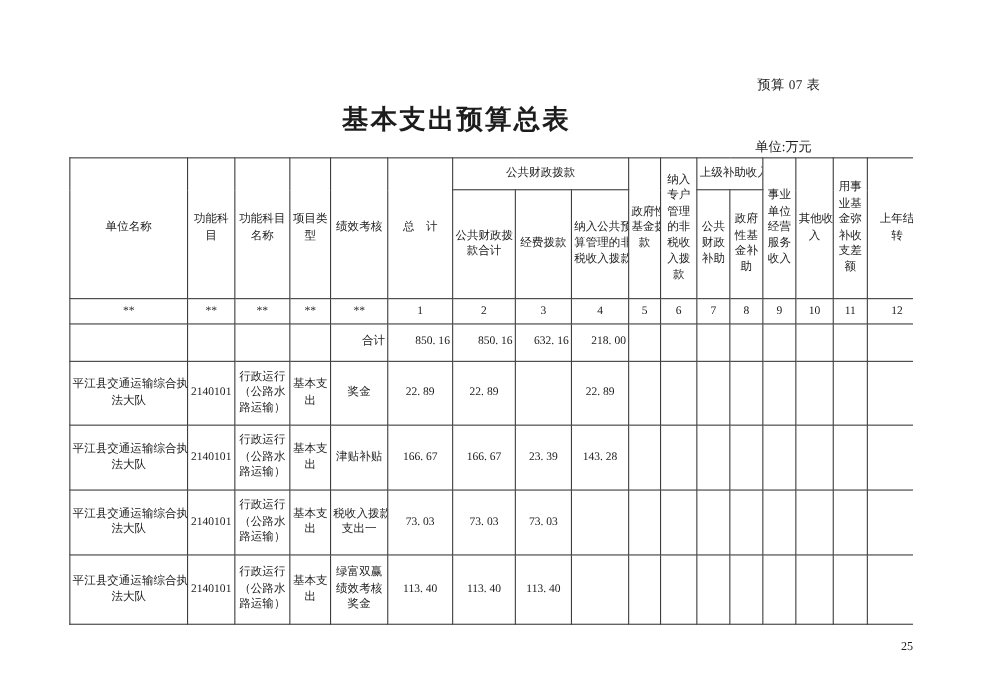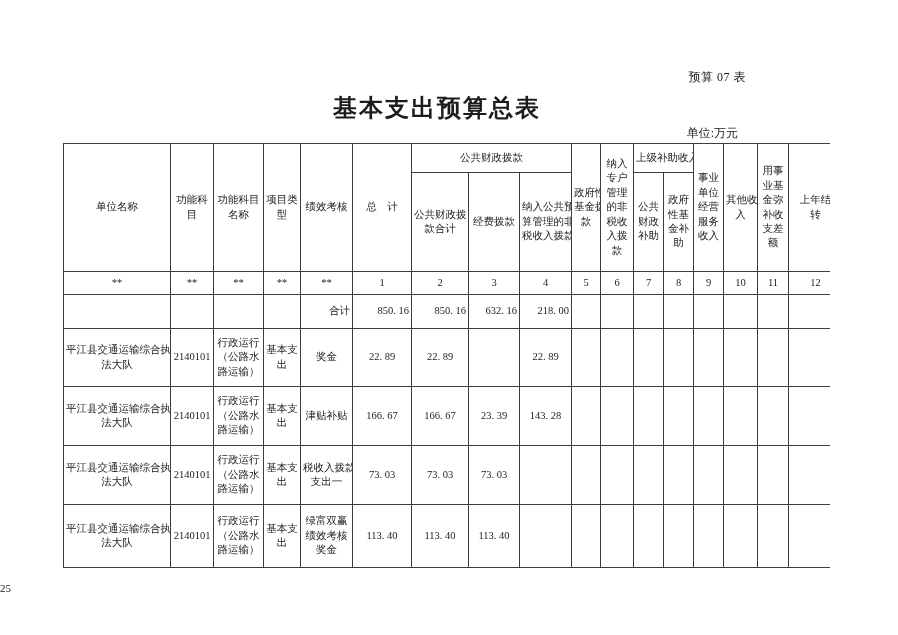--- a/index.html
+++ b/index.html
@@ -11,21 +11,21 @@
     color:#1c1c1c;
     overflow:hidden;
   }
   .form-label {
     position:absolute; top:69px; right:84px;
     font-size:12px; letter-spacing:0.5px;
   }
   .doc-title {
     position:absolute; top:92px; left:0; width:100%;
     margin:0; text-align:center;
-    font-size:24px; font-weight:bold; letter-spacing:2px;padding-left:22px;
+    font-size:24px; font-weight:bold; letter-spacing:2px;
   }
   .unit-note {
     position:absolute; top:125px; right:92px;
     font-size:12px;
   }
   table.budget {
     position:absolute; top:143px; left:63px;
     width:779px;
     border-collapse:collapse; table-layout:fixed;
   }
@@ -46,21 +46,21 @@
   tr.index-row td { height:20px; }
   tr.total-row td { height:31px;text-align:right; }
   tr.data-row-1 td { height:55px; }
   tr.data-row-2 td { height:56px; }
   tr.data-row-3 td { height:56px; }
   tr.data-row-4 td { height:60px; }
   td.txt { text-align:left; }
   td.num { text-align:right; font-size:11px; padding-right:2px; }
   .page-number {
     position:absolute; top:582px; left:0; width:100%;
-    text-align:left; font-size:11px;
+    text-align:right; font-size:11px;
   }
 </style>
 </head>
 <body>
 
 <div class="page">
 
   <div class="form-label">预算 07 表</div>
   <h1 class="doc-title">基本支出预算总表</h1>
   <div class="unit-note">单位:万元</div>

